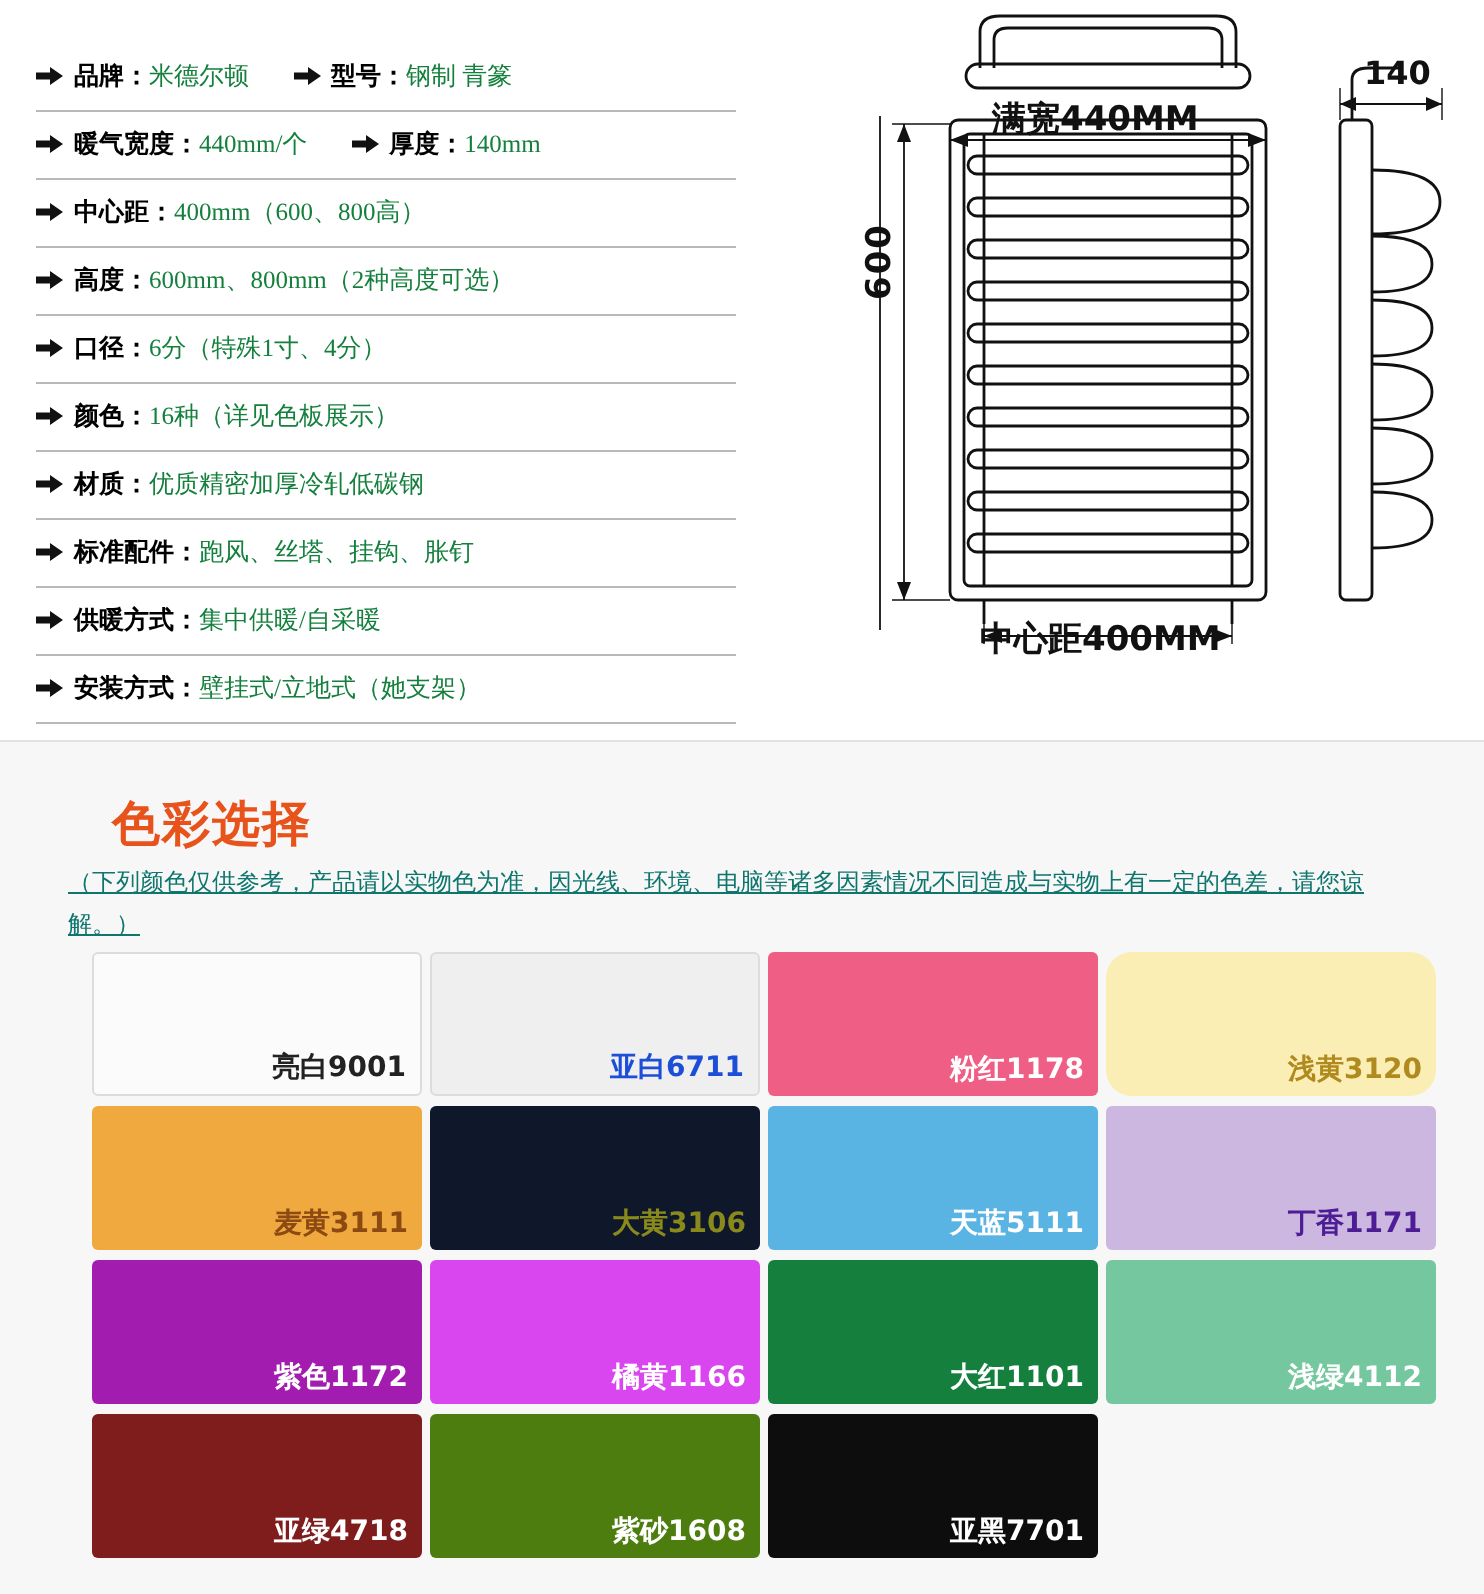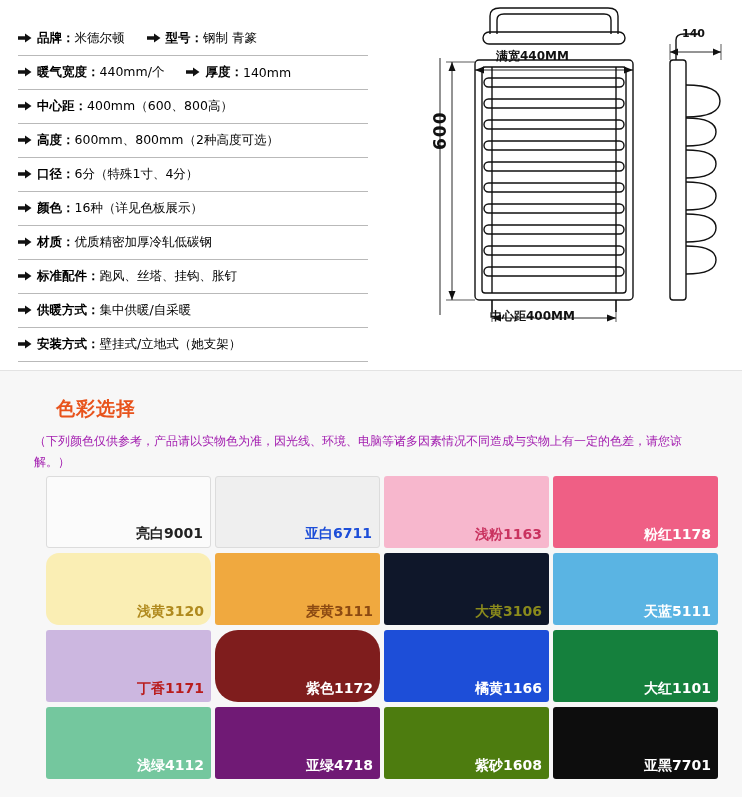--- a/index.html
+++ b/index.html
@@ -25,48 +25,48 @@
     padding:2px 0 3px 0;
     font-size:12.5px;
     color:#111;
   }
   .arrow{
     display:inline-block;width:14px;height:10px;margin-right:5px;flex:0 0 auto;
     position:relative;
   }
   .arrow svg{display:block}
   .lbl{font-weight:bold;color:#000;white-space:nowrap;}
-  .val{color:#000000;white-space:nowrap;}
+  .val{color:#15803d;white-space:nowrap;font-family:Liberation Serif, serif;}
   .spec-row .seg2{margin-left:22px;display:flex;align-items:center;}
   .center-txt{width:100%;text-align:center;font-weight:bold;}
 
   
   .drawing{position:absolute;left:380px;top:0px;width:362px;height:370px;}
   .dwg-label{
-    position:absolute;font-size:12px;font-weight:bold;color:#111;
+    position:absolute;font-size:17px;font-weight:bold;color:#111;
     font-family:"DejaVu Sans","Liberation Sans",sans-serif;
   }
   .vert-600{
     position:absolute;left:50px;top:150px;
     font-size:17px;font-weight:bold;letter-spacing:1px;
     transform:rotate(-90deg);transform-origin:left top;
   }
 
   
   .colors{
     position:absolute;top:370px;left:0;width:742px;height:427px;
     background:#f7f7f7;border-top:1px solid #e3e3e3;
   }
   .colors-title{
     position:absolute;left:56px;top:25px;
-    font-size:19px;font-weight:bold;color:#e8531c;letter-spacing:1px;
+    font-size:24px;font-weight:bold;color:#e8531c;letter-spacing:1px;
   }
   .colors-note{
     position:absolute;left:34px;top:60px;width:680px;
-    font-size:12px;color:#a21caf;line-height:21px;
+    font-size:12px;color:#0f766e;line-height:21px;text-decoration:underline;
   }
   .swatch-grid{
     position:absolute;left:46px;top:105px;
     display:grid;
     grid-template-columns:repeat(4,165px);
     grid-template-rows:repeat(4,72px);
     column-gap:4px;row-gap:5px;
   }
   .swatch{
     position:relative;border-radius:3px;overflow:hidden;
@@ -276,68 +276,65 @@
           <path d="M290 52 l8 -3.5 l0 7 z" fill="#111" stroke="none"></path>
           <path d="M341 52 l-8 -3.5 l0 7 z" fill="#111" stroke="none"></path>
           <line x1="290" y1="44" x2="290" y2="60" stroke-width="0.7"></line>
           <line x1="341" y1="44" x2="341" y2="60" stroke-width="0.7"></line>
         </g>
       </svg>
 
       <div class="dwg-label" style="left:116px;top:48px;">满宽440MM</div>
       <div class="dwg-label" style="left:110px;top:308px;text-align:center;">中心距400MM</div>
       <div class="dwg-label vert-600">600</div>
-      <div class="dwg-label" style="left:302px;top:27px;font-size:11px;">140</div>
+      <div class="dwg-label" style="left:302px;top:27px;font-size:16px;">140</div>
     </div>
   </div>
 
   <div class="colors">
     <div class="colors-title">色彩选择</div>
     <div class="colors-note">（下列颜色仅供参考，产品请以实物色为准，因光线、环境、电脑等诸多因素情况不同造成与实物上有一定的色差，请您谅解。）</div>
     <div class="swatch-grid">
         <div class="swatch" style="background: rgb(251, 251, 251); border: 1px solid rgb(220, 220, 220);">
           <span class="nm" style="color:#222222">亮白9001</span>
         </div>
         <div class="swatch" style="background: rgb(239, 239, 239); border: 1px solid rgb(220, 220, 220);">
           <span class="nm" style="color:#1d4ed8">亚白6711</span>
         </div>
-        <div class="swatch" style="background: rgb(247, 183, 205);">
-          <span class="nm" style="color:#c9325f">浅粉1163</span>
-        </div>
         <div class="swatch" style="background: rgb(239, 95, 133);">
           <span class="nm" style="color:#ffffff">粉红1178</span>
         </div>
         <div class="swatch" style="background: rgb(250, 238, 180); border-radius: 13px;">
           <span class="nm" style="color:#b08a1e">浅黄3120</span>
         </div>
         <div class="swatch" style="background: rgb(240, 169, 63);">
           <span class="nm" style="color:#8c4a12">麦黄3111</span>
         </div>
         <div class="swatch" style="background: #0f172a; text-decoration: underline;">
           <span class="nm" style="color:#8a8a1c">大黄3106</span>
         </div>
         <div class="swatch" style="background: rgb(90, 180, 227);">
           <span class="nm" style="color:#ffffff">天蓝5111</span>
         </div>
         <div class="swatch" style="background: rgb(204, 183, 224);">
-          <span class="nm" style="color:#b91c1c">丁香1171</span>
-        </div>
-        <div class="swatch" style="background: #7f1d1d; border-radius: 23px;">
+          <span class="nm" style="color:#4c1d95">丁香1171</span>
+        </div>
+        <div class="swatch" style="background: #a21caf;">
           <span class="nm" style="color:#ffffff">紫色1172</span>
         </div>
-        <div class="swatch" style="background: #1d4ed8;">
+        <div class="swatch" style="background: #d946ef;">
           <span class="nm" style="color:#ffffff">橘黄1166</span>
         </div>
         <div class="swatch" style="background: #15803d;">
           <span class="nm" style="color:#ffffff">大红1101</span>
         </div>
         <div class="swatch" style="background: rgb(116, 199, 158); padding-left: 35px;">
           <span class="nm" style="color:#ffffff">浅绿4112</span>
         </div>
-        <div class="swatch" style="background: #701a75;">
+        <div class="swatch" style="background: #7f1d1d;">
           <span class="nm" style="color:#ffffff">亚绿4718</span>
         </div>
         <div class="swatch" style="background: #4d7c0f;">
           <span class="nm" style="color:#ffffff">紫砂1608</span>
         </div>
         <div class="swatch" style="background: rgb(13, 13, 13);">
           <span class="nm" style="color:#ffffff">亚黑7701</span>
         </div>
       </div>
   </div>

